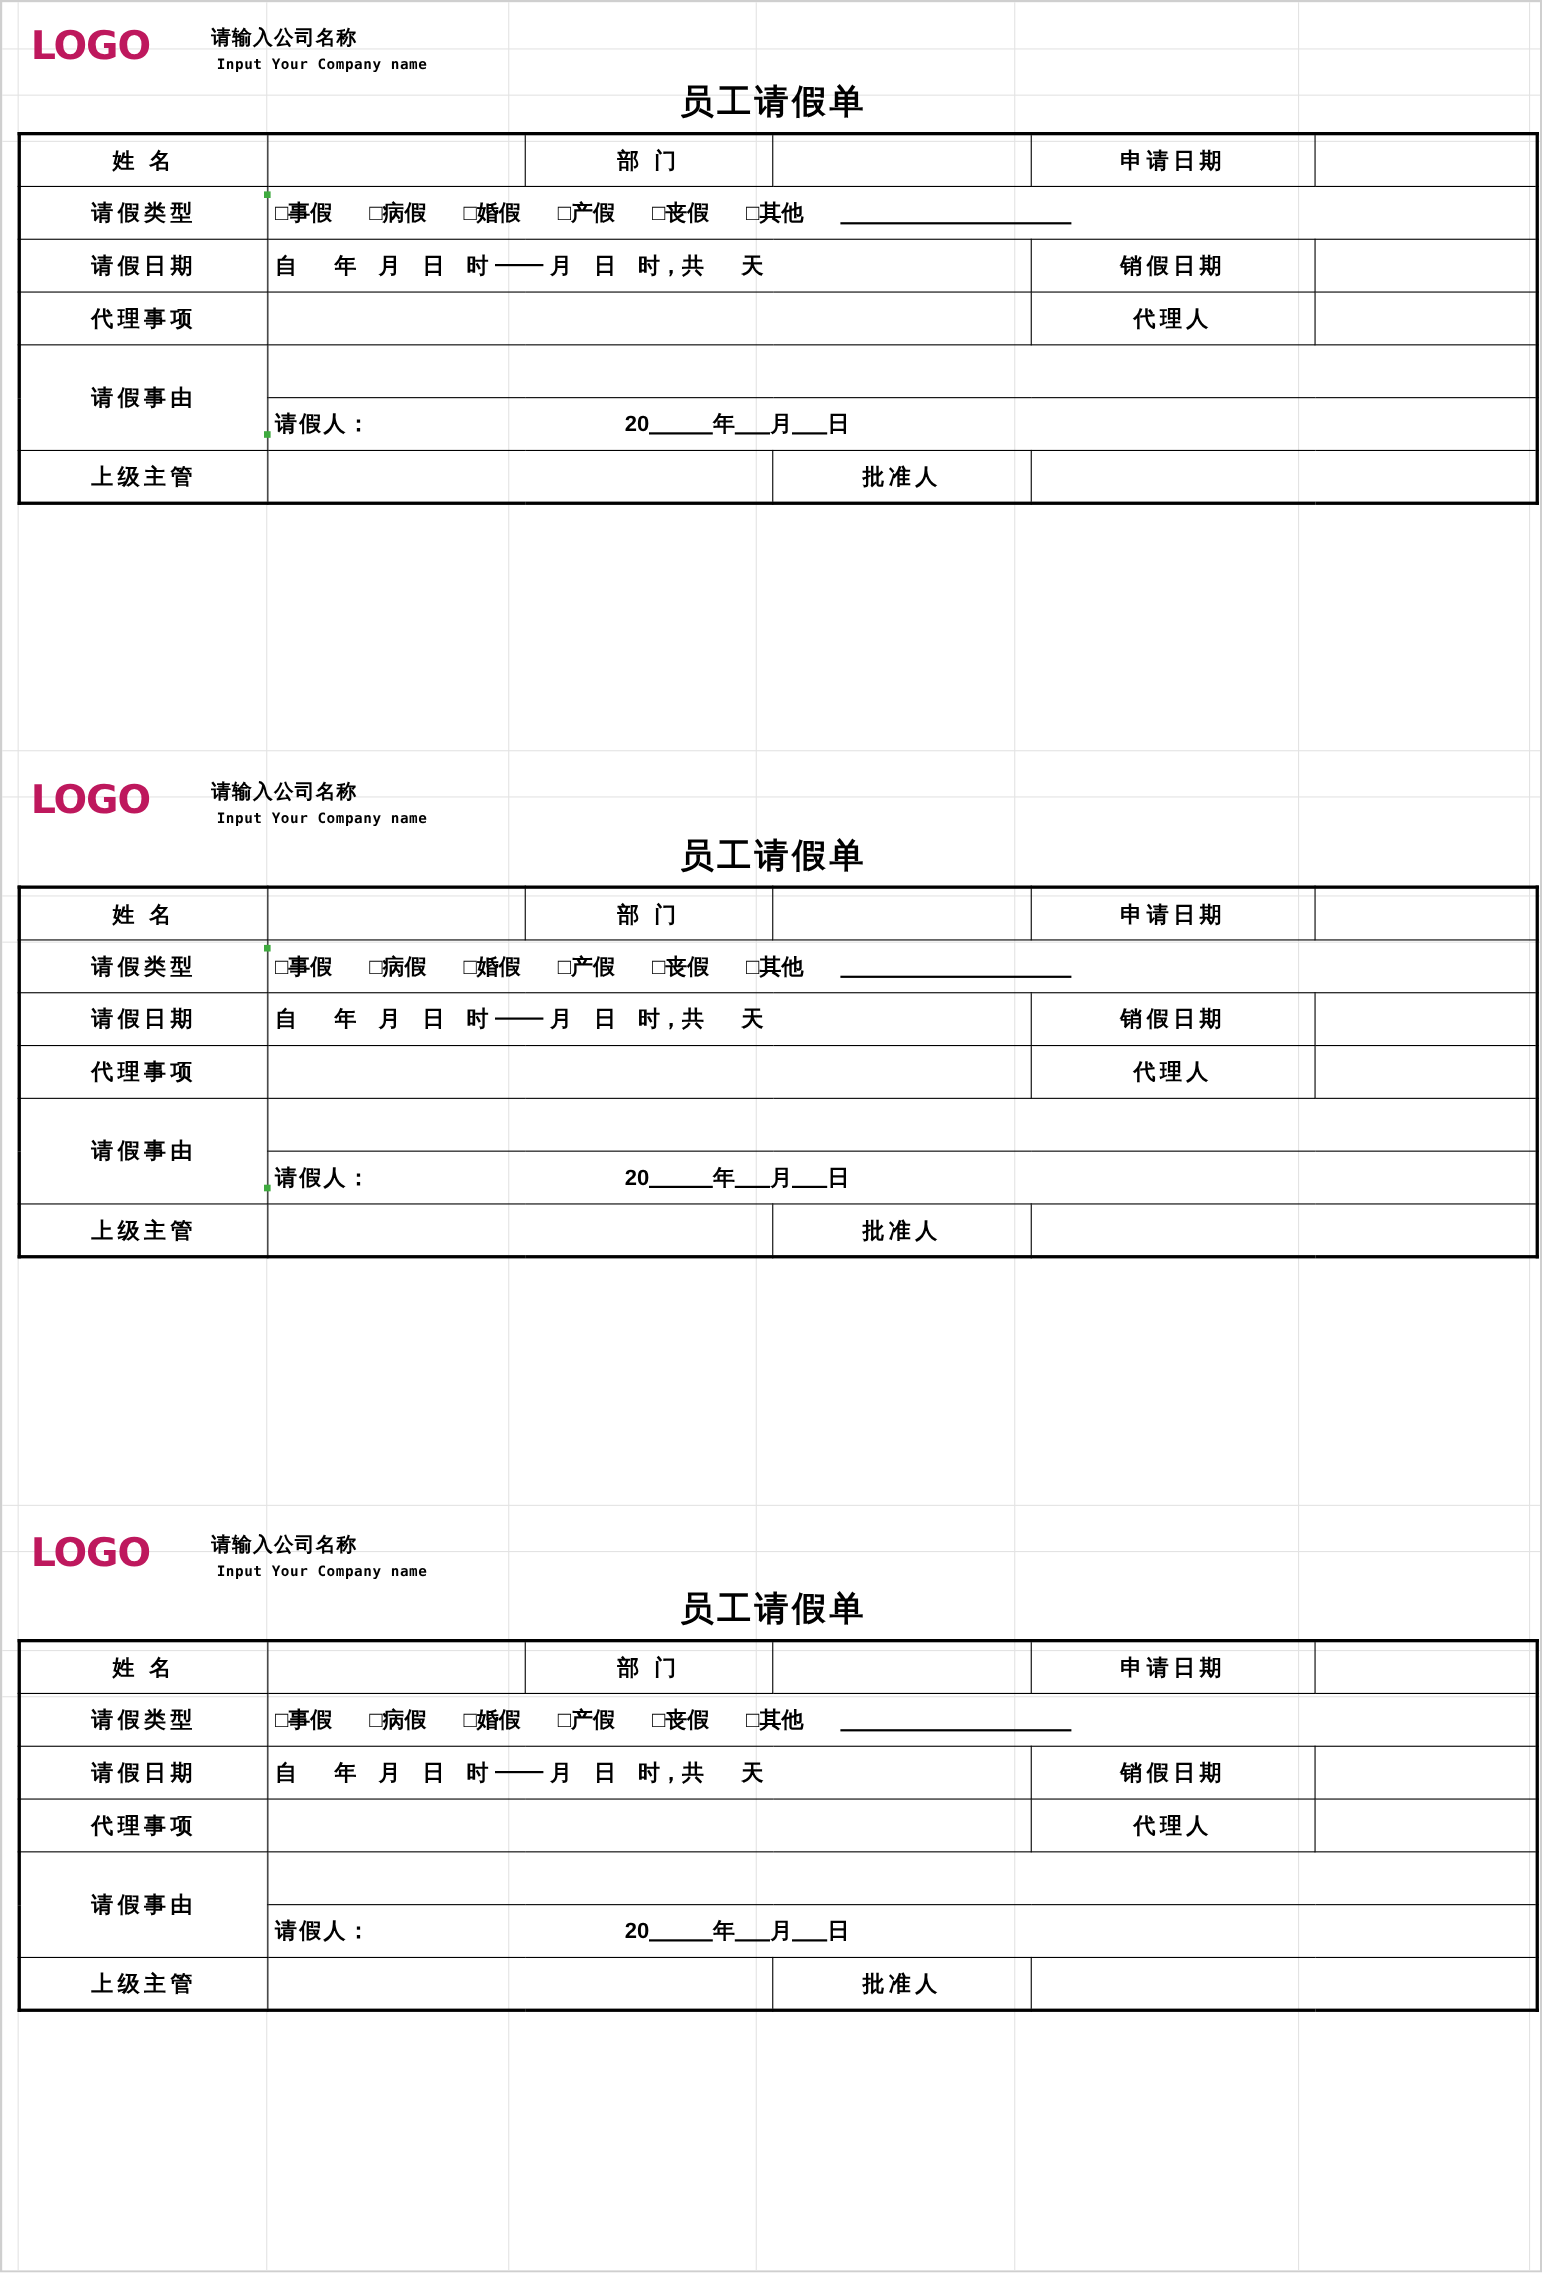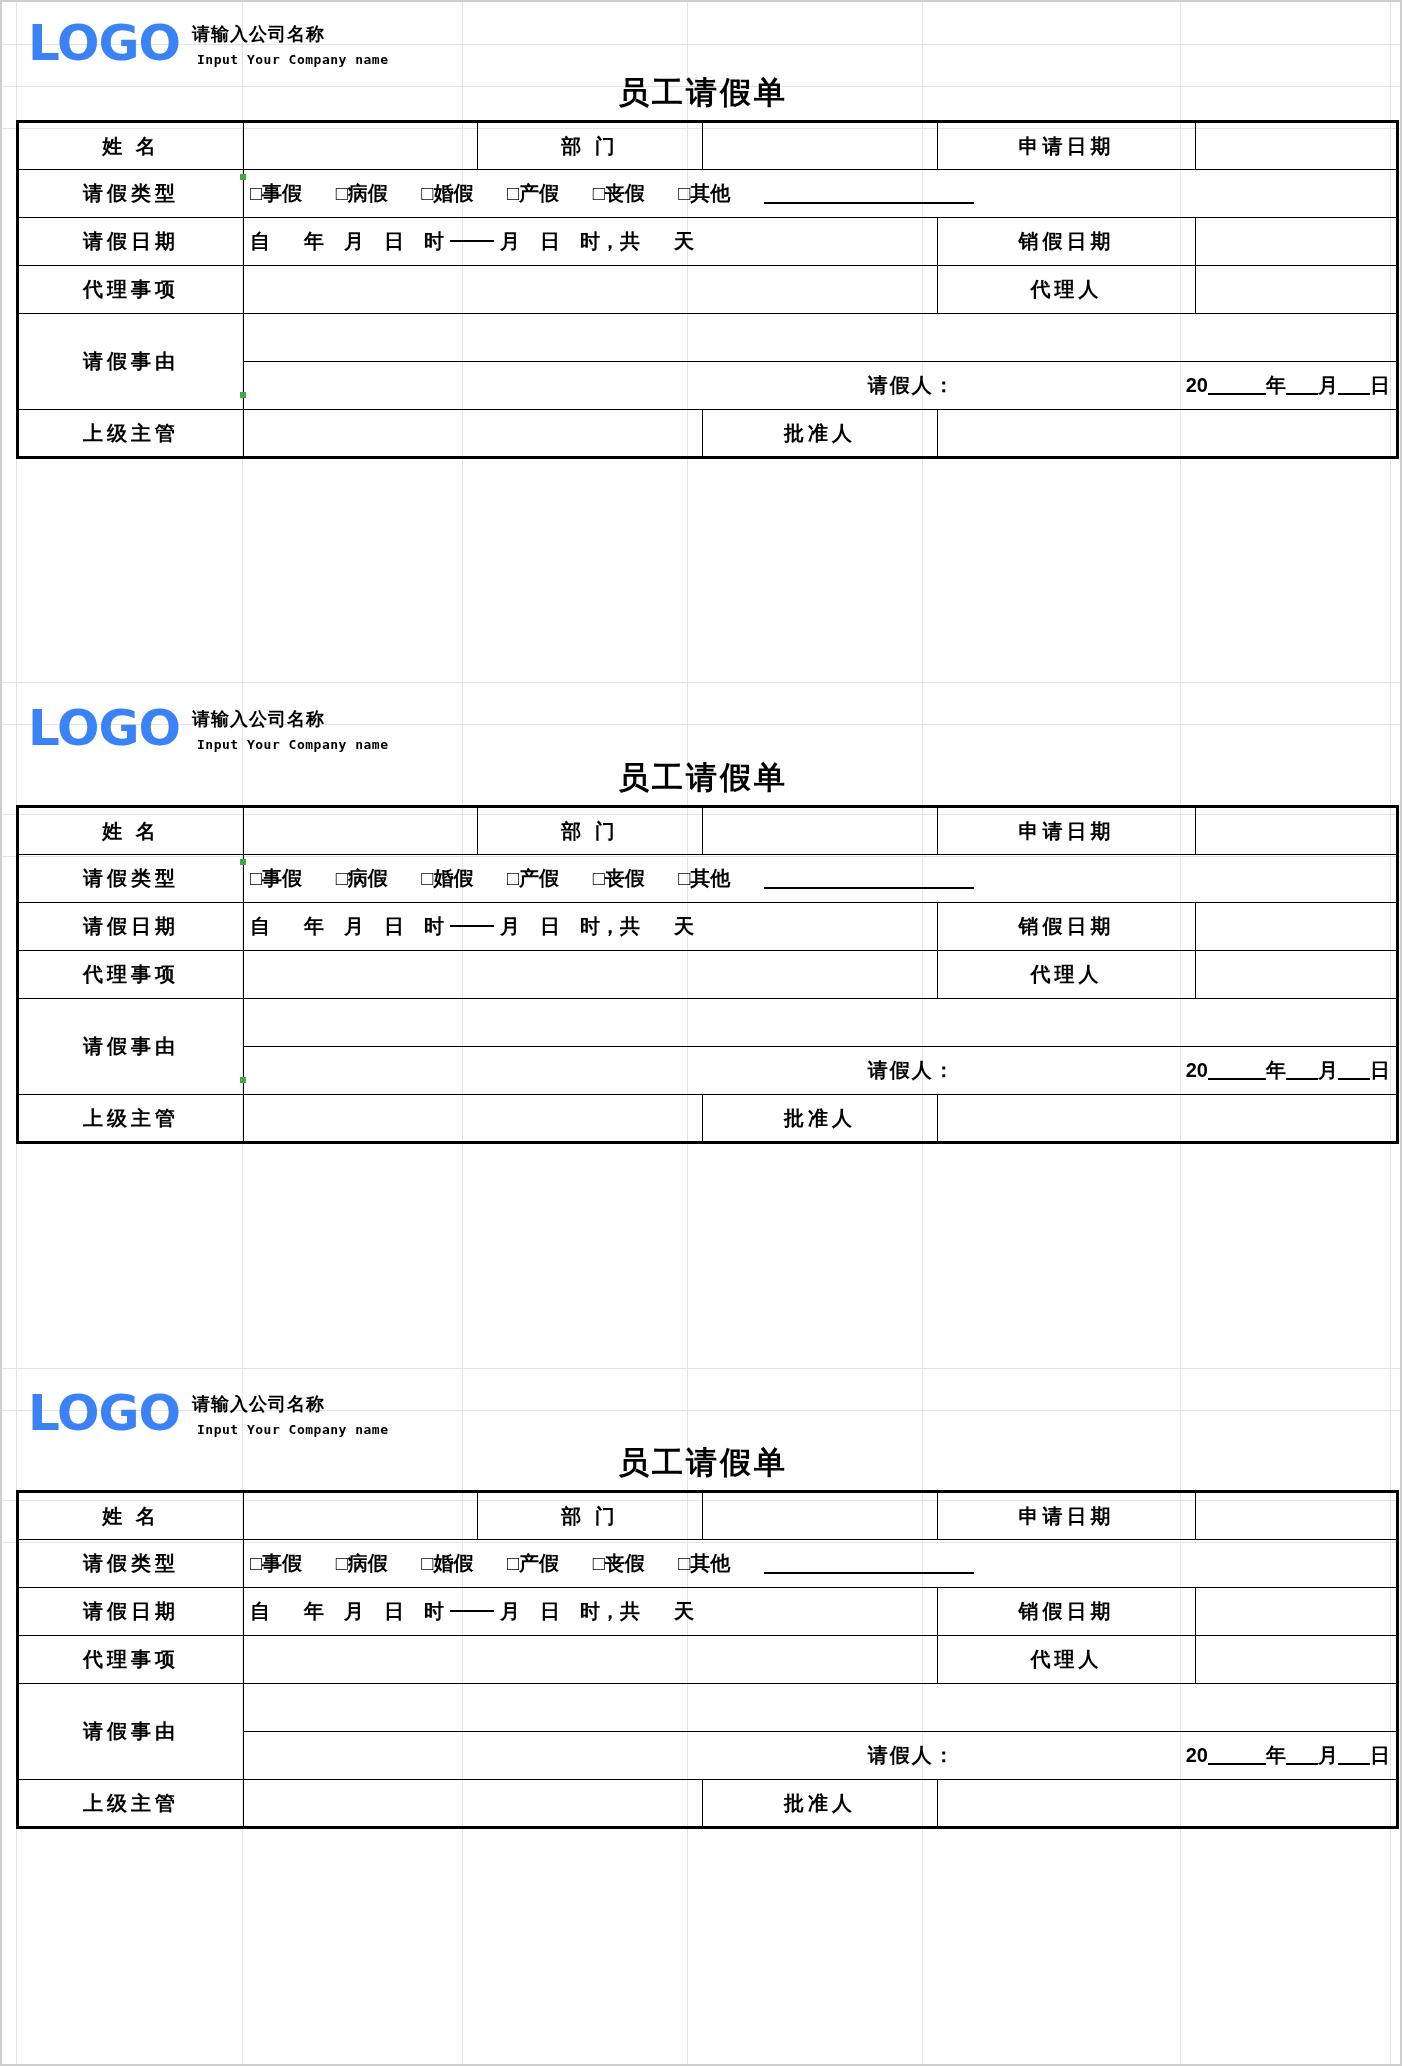--- a/index.html
+++ b/index.html
@@ -56,23 +56,23 @@
     height: 60px;
     padding-left: 26px;
     box-sizing: border-box;
   }
   .logo {
     position: absolute;
     left: 26px;
     top: 2px;
     font-family: "DejaVu Sans", sans-serif;
     font-weight: bold;
-    font-size: 50px;
+    font-size: 36px;
     line-height: 50px;
-    color: #3b82f6;
+    color: #be185d;
     letter-spacing: -1px;
   }
   .cname-cn {
     position: absolute;
     left: 190px;
     top: 6px;
     font-size: 18px;
     font-weight: bold;
     letter-spacing: 1px;
   }
@@ -156,21 +156,21 @@
     text-align: center;
     letter-spacing: 4px;
     height: 150px;
   }
   td.reason-body {
     height: 102px;
     border-bottom: 1px solid #bdbdbd;
   }
   td.signrow {
     height: 48px;
-    text-align: right;
+    text-align: left;
     padding-right: 40px;
     letter-spacing: 0;
   }
   .sign-lbl {
     display: inline-block;
     margin-right: 230px;
     letter-spacing: 2px;
   }
   .ul-s {
     display: inline-block;

